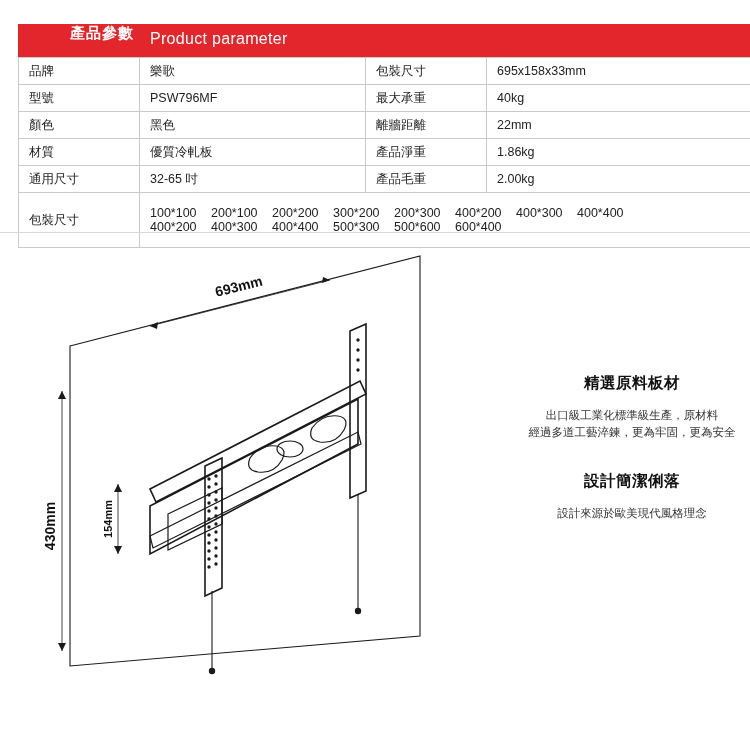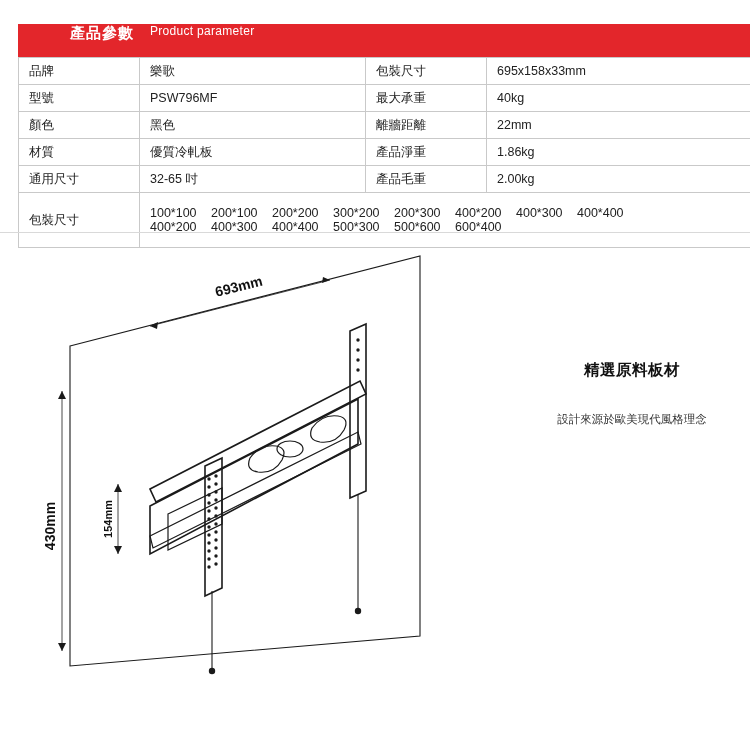--- a/index.html
+++ b/index.html
@@ -15,21 +15,21 @@
   
   .header{
     position:absolute;left:18px;top:24px;width:714px;height:33px;
     background:#e3262b;
     display:flex;align-items:flex-start;padding-left:40px;
   }
   .header .cn{
     color:#ffffff;font-size:15px;font-weight:bold;margin-left:12px;letter-spacing:1px;
   }
   .header .en{
-    color:#ffffff;font-size:12px;margin-left:16px;letter-spacing:.3px;
+    color:#ffffff;font-size:16px;margin-left:16px;letter-spacing:.3px;margin-top:6px;
   }
 
   
   .spec{
     position:absolute;left:18px;top:57px;width:714px;
     border-collapse:collapse;
     table-layout:fixed;
   }
   .spec td{
     border:1px solid #c9c9c9;
@@ -52,21 +52,21 @@
   .divider{
     position:absolute;left:0;top:232px;width:750px;height:1px;background:#d9d9d9;
   }
 
   
   .drawing{position:absolute;left:0;top:236px;width:560px;height:460px;}
 
   
   .rtext{position:absolute;left:520px;top:360px;width:224px;text-align:center;}
   .rtext h3{
-    margin:0;font-size:15.5px;font-weight:bold;color:#111;letter-spacing:.5px;
+    margin:13px;font-size:15.5px;font-weight:bold;color:#111;letter-spacing:.5px;
   }
   .rtext p{
     margin:8px 0 0 0;font-size:11.5px;line-height:17px;color:#333;
   }
   .rtext .blk2{margin-top:30px;}
 </style>
 </head>
 <body>
 
 <div class="page">
@@ -208,19 +208,21 @@
 
     <line x1="212" y1="355" x2="212" y2="432" stroke="#1a1a1a" stroke-width="1.1"></line>
     <circle cx="212" cy="435" r="3.2" fill="#1a1a1a"></circle>
     <line x1="358" y1="258" x2="358" y2="372" stroke="#1a1a1a" stroke-width="1.1"></line>
     <circle cx="358" cy="375" r="3.2" fill="#1a1a1a"></circle>
   </svg>
 
   <div class="rtext">
     <div>
       <h3>精選原料板材</h3>
+      <p>出口級工業化標準級生產，原材料<br>經過多道工藝淬鍊，更為牢固，更為安全</p>
     </div>
     <div class="blk2">
+      <h3>設計簡潔俐落</h3>
       <p>設計來源於歐美現代風格理念</p>
     </div>
   </div>
 
 </div>
 
 </body></html>

